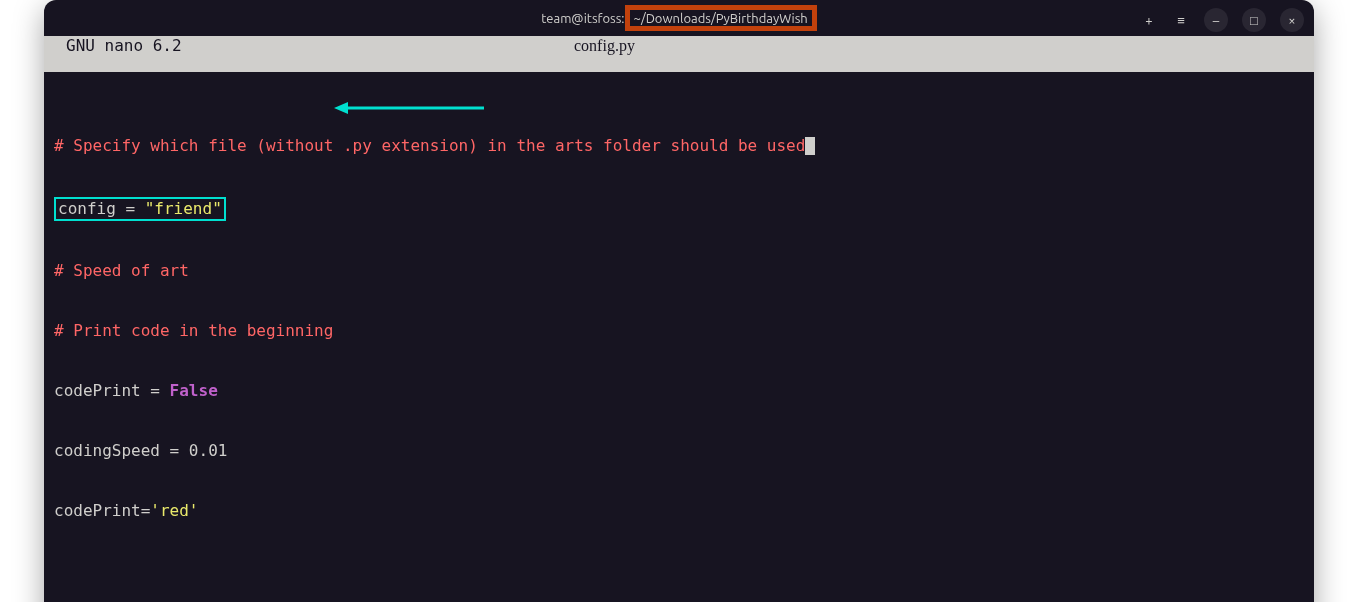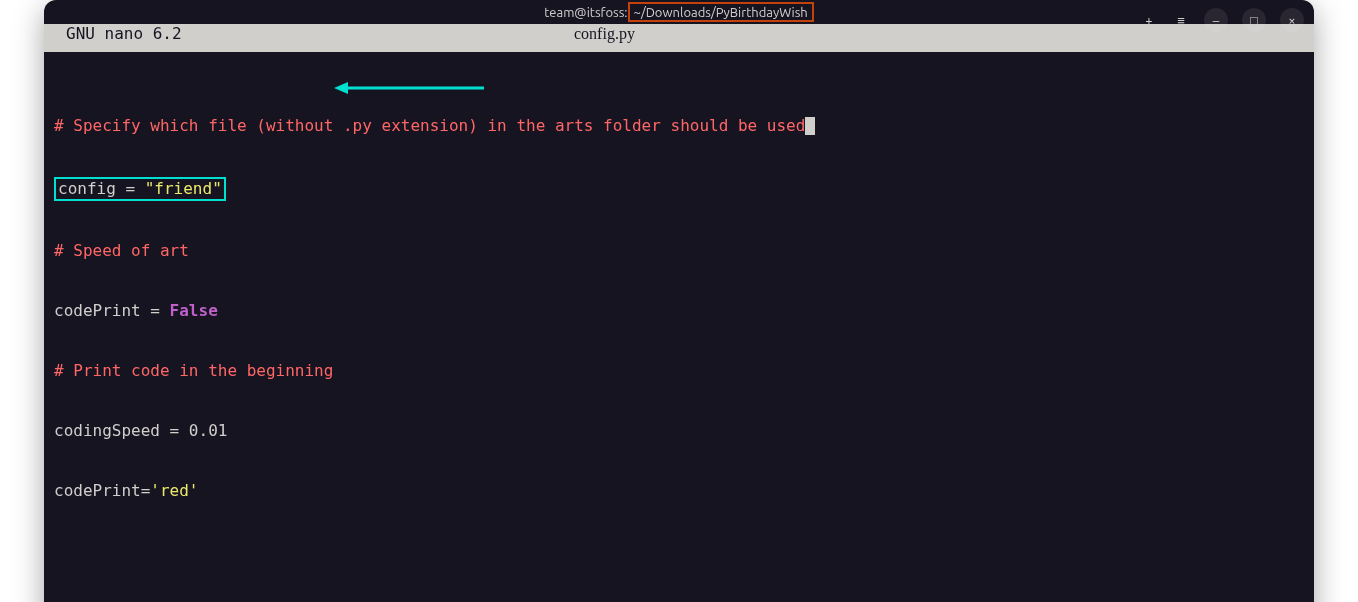--- a/index.html
+++ b/index.html
@@ -14,33 +14,33 @@
     }
     .terminal-window {
       width: 1270px;
       background: #171421;
       border-radius: 12px;
       box-shadow: 0 8px 30px rgba(0,0,0,0.35);
       overflow: hidden;
       padding-bottom: 20px;
     }
     .titlebar {
-      height: 24px;
+      height: 36px;
       display: flex;
       align-items: center;
       justify-content: center;
       position: relative;
       color: #d0cfcc;
       font-family: 'Ubuntu', 'Cantarell', sans-serif;
       font-size: 13px;
     }
     .titlebar-title { display: flex; align-items: center; }
     .title-prefix { color: #d0cfcc; }
     .title-highlighted {
-      border: 2px solid #c2410c;
+      border: 5px solid #c2410c;
       padding: 1px 4px;
       color: #d0cfcc;
     }
     .window-controls {
       position: absolute;
       right: 10px;
       top: 8px;
       display: flex;
       gap: 14px;
       align-items: center;
@@ -54,21 +54,21 @@
       color: #d0cfcc;
       font-size: 13px;
     }
     .win-btn.circle { background: rgba(255,255,255,0.08); }
     .win-btn.flat { width: 18px; border-radius: 0; }
     .nano-header {
       background: #d0cfcc;
       color: #171421;
       display: flex;
       font-size: 16px;
-      height: 28px;
+      height: 36px;
       line-height: 20px;
     }
     .nano-header .version { padding-left: 22px; width: 530px; }
     .nano-header .filename { flex: 0 0 auto; font-family: Liberation Serif, serif; }
     .editor {
       padding: 4px 10px 10px 10px;
       font-size: 16px;
       line-height: 20px;
       color: #d0cfcc;
       white-space: pre;
@@ -131,22 +131,22 @@
   </div>
 
   <div class="editor">
     <svg class="arrow" width="150" height="16" viewBox="0 0 150 16">
       <line class="arrow-line" x1="150" y1="8" x2="8" y2="8"></line>
       <polygon class="arrow-head" points="0,8 14,2 14,14"></polygon>
     </svg>
     <span class="line"><span class="comment"># Specify which file (without .py extension) in the arts folder should be used</span><span class="cursor-block"></span></span>
     <span class="line"><span class="highlight-box"><span class="var">config</span><span class="eq"> = </span><span class="str">"friend"</span></span></span>
     <span class="line comment"># Speed of art</span>
+    <span class="line comment"># Print code in the beginning</span>
     <span class="line"><span class="var">codePrint = </span><span class="kw-false">False</span></span>
-    <span class="line comment"># Print code in the beginning</span>
     <span class="line var">codingSpeed = 0.01</span>
     <span class="line"><span class="var">codePrint=</span><span class="str">'red'</span></span>
     
     
     
     
     
     
     
     

